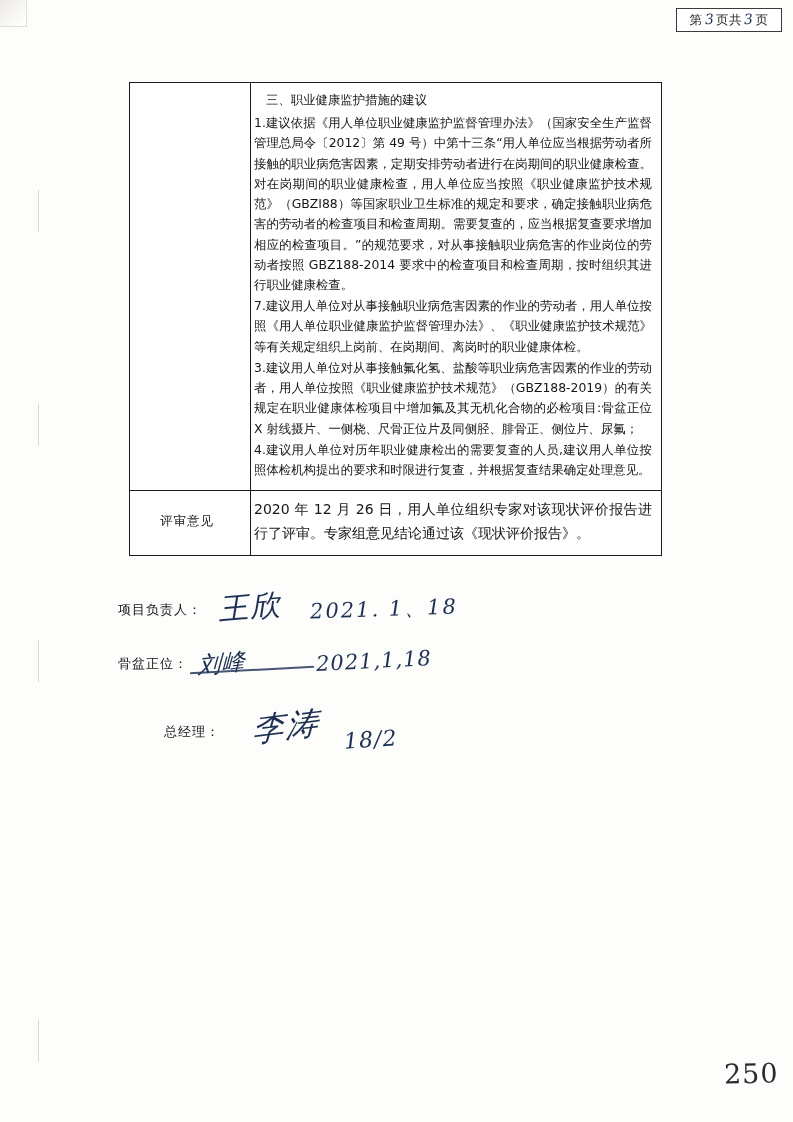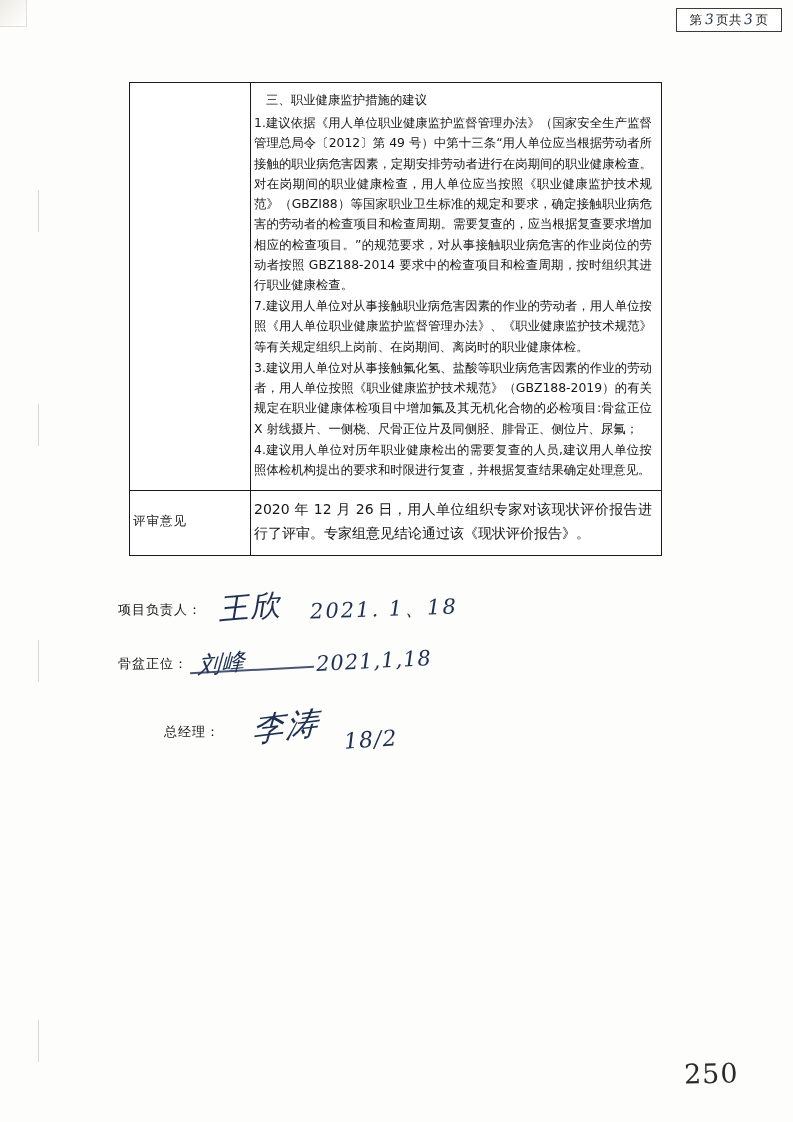--- a/index.html
+++ b/index.html
@@ -77,21 +77,21 @@
     table-layout: fixed;
     background: #fff;
   }
   .doc-table td {
     border: 1px solid #1a1a1a;
     vertical-align: top;
     padding: 7px 9px 9px 3px;
   }
   .col-label {
     width: 108px;
-    text-align: left;
+    text-align: center;
     vertical-align: middle !important;
     font-size: 12.5px;
     font-family: Liberation Mono, monospace;
     letter-spacing: 1px;
   }
   .col-body {
     font-size: 12.4px;
     line-height: 1.63;
     text-align: justify;
     font-family: "DejaVu Sans", "Liberation Sans", sans-serif;
@@ -189,21 +189,21 @@
     width: 124px;
     height: 1.5px;
     background: #26385c;
     transform: rotate(-3deg);
     opacity: 0.85;
   }
 
   
   .stamp-num {
     position: absolute;
-    left: 684px;
+    left: 724px;
     top: 1058px;
     font-family: "DejaVu Serif", "Liberation Serif", serif;
     font-size: 27px;
     color: #2a2a2a;
     letter-spacing: 1px;
     transform: rotate(-1deg);
   }
 </style>
 </head>
 <body>

